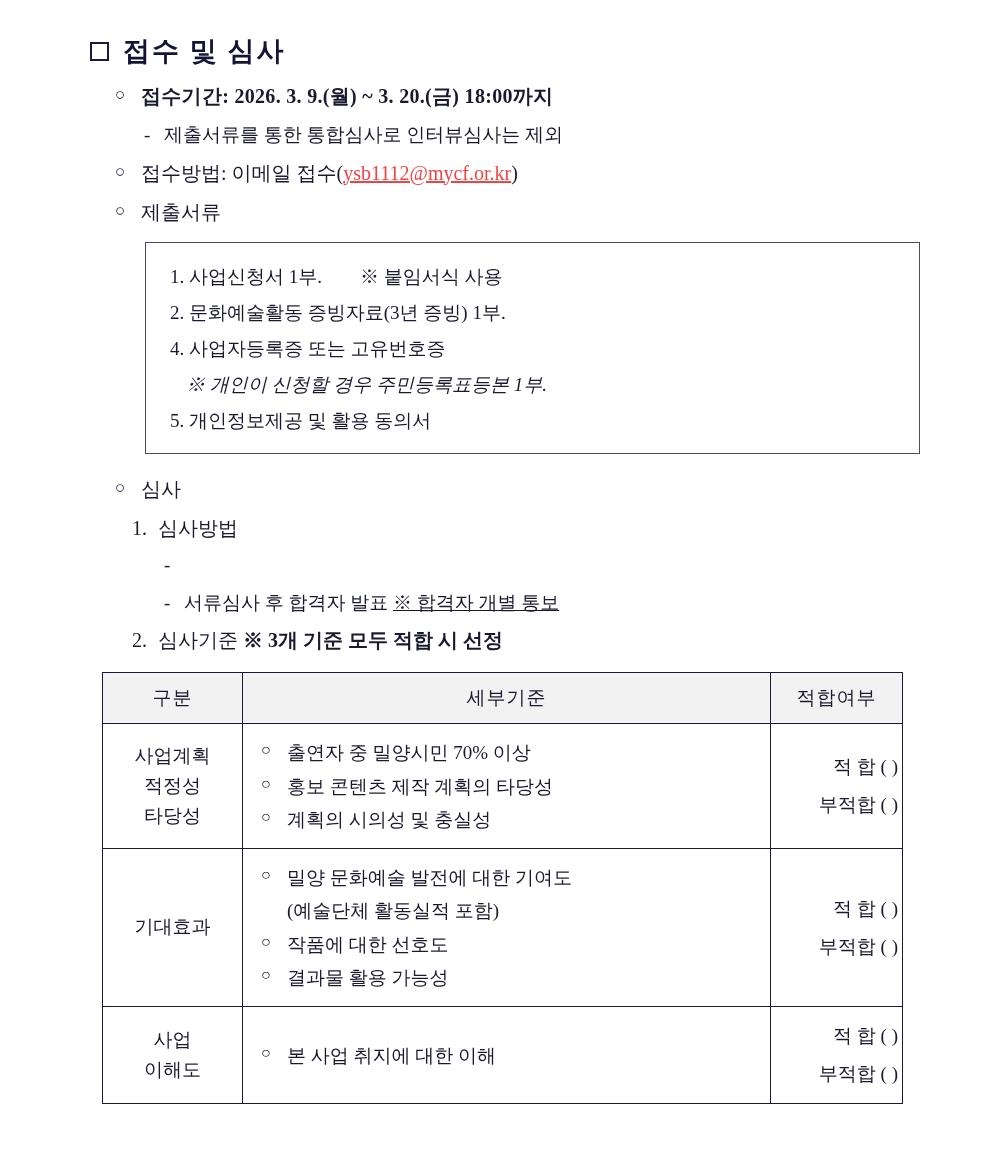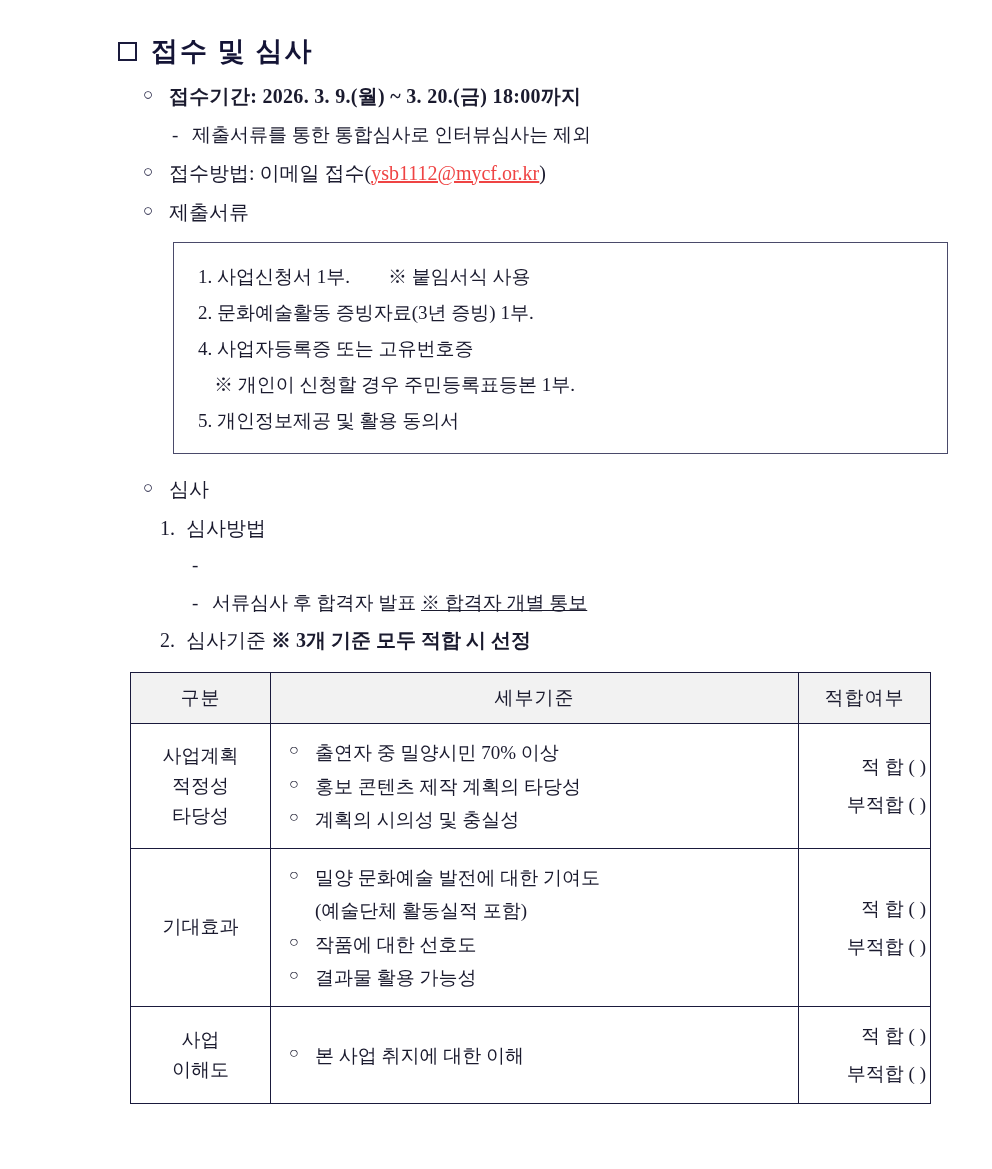--- a/index.html
+++ b/index.html
@@ -13,21 +13,21 @@
     font-family: "Liberation Serif", "DejaVu Serif", serif;
     color: #1a1a2e;
     position: relative;
     overflow: hidden;
   }
   .page {
     position: relative;
     width: 992px;
     height: 1169px;
     box-sizing: border-box;
-    padding: 38px 60px 0 88px;
+    padding: 38px 60px 0 60px;
   }
 
   
   .section-heading {
     display: flex;
     align-items: center;
     gap: 14px;
     margin: 0 0 18px 30px;
   }
   .sq-icon {
@@ -91,20 +91,21 @@
     width: 775px;
     padding: 16px 24px 14px 24px;
   }
   .doc-line {
     font-size: 19px;
     line-height: 1.9;
     white-space: pre;
   }
   .doc-line.note {
     padding-left: 16px;
+    font-style: italic;
   }
 
   
   .numbered-row {
     display: flex;
     margin: 0 0 10px 72px;
     font-size: 20px;
     line-height: 1.35;
   }
   .num-mark {

